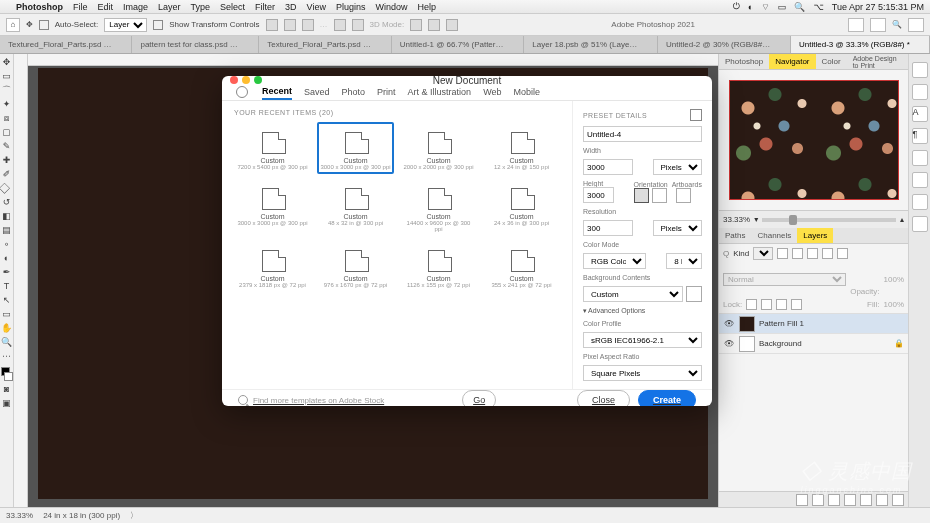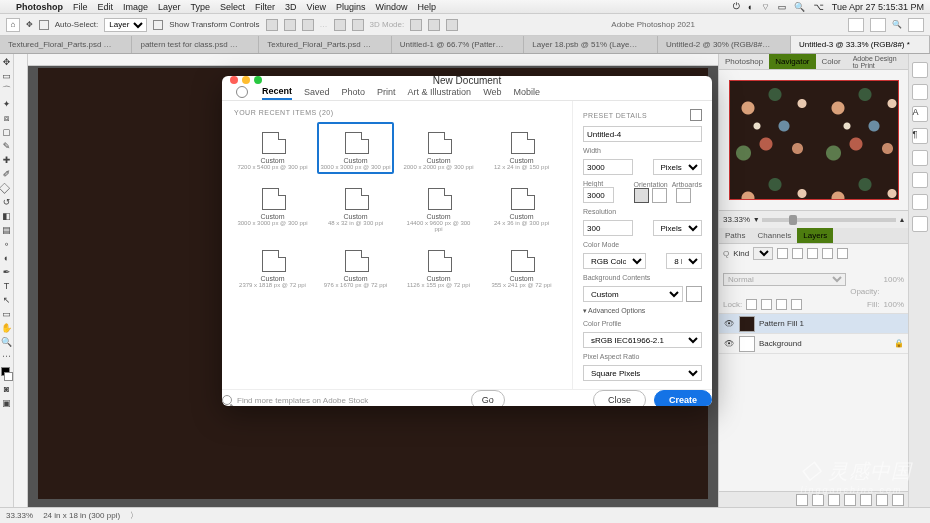--- a/index.html
+++ b/index.html
@@ -50,21 +50,21 @@
   background-size: 90px 90px; }
 
 
 .rightstack { width: 212px; background: #f0f0f0; border-left: 1px solid #ccc; display: flex; position: relative; }
 .rpanels { flex: 1; display: flex; flex-direction: column; }
 .rstrip { width: 22px; background: #e8e8e8; border-left: 1px solid #d0d0d0; display: flex; flex-direction: column; align-items: center; gap: 6px; padding-top: 8px; }
 .rstrip .ic { width:16px;height:16px;background:#fff;border:1px solid #bbb;border-radius:2px; }
 
 .panel-tabs { height: 16px; background: #e4e4e4; display: flex; align-items: center; font-size: 8px; color: #555; border-bottom: 1px solid #ccc; }
 .panel-tabs .pt { padding: 0 6px; height: 100%; display: flex; align-items: center; cursor: pointer; }
-.panel-tabs .pt.active { background: #4d7c0f; color: #000; }
+.panel-tabs .pt.active { background: #fde047; color: #000; }
 .navigator-body { height: 140px; background: #f4f4f4; padding: 4px; display:flex;align-items:center;justify-content:center; }
 .navigator-body .prev { width: 170px; height: 120px; border: 1px solid #c33; }
 .nav-foot { height: 18px; background: #ececec; border-top: 1px solid #ccc; display: flex; align-items: center; padding: 0 4px; font-size:8px; gap:4px;}
 .nav-foot .slider { flex:1;height:4px;background:#ccc;position:relative;}
 .nav-foot .slider .knob{position:absolute;left:20%;top:-3px;width:8px;height:10px;background:#999;border-radius:2px;}
 
 .layers-body { flex: 1; background: #f4f4f4; display: flex; flex-direction: column; font-size:8px; }
 .layers-controls { padding: 3px 4px; display:flex;flex-direction:column;gap:3px;border-bottom:1px solid #ddd;}
 .layers-controls .row{display:flex;align-items:center;gap:4px;}
 .layers-controls select,.layers-controls input{font-size:8px;height:13px;border:1px solid #bbb;}
@@ -110,21 +110,21 @@
 .detail .lbl { font-size: 7px; color: #777; }
 .detail .half { width: 48px; }
 .detail .ori{display:flex;gap:3px;}
 .detail .ori .ob{width:15px;height:15px;border:1px solid #aaa;background:#fff;}
 .detail .ori .ob.on{background:#ddd;border-color:#555;}
 .detail .bg{display:flex;gap:3px;}
 .detail .bg select{flex:1;}
 .detail .bgsw{width:16px;height:16px;border:1px solid #aaa;background:#fff;}
 .detail .adv{font-size:7px;color:#555;cursor:pointer;}
 
-.modal .mfoot { height: 34px; border-top: 1px solid #eee; display: flex; align-items: center; padding: 0 0; gap: 8px; }
+.modal .mfoot { height: 34px; border-top: 1px solid #eee; display: flex; align-items: center; padding: 0 16px; gap: 8px; text-decoration: underline; }
 .modal .search { flex: 1; display:flex;align-items:center;gap:5px;color:#999;font-size:8px;}
 .modal .search .mag{width:10px;height:10px;border:1.5px solid #999;border-radius:50%;position:relative;}
 .modal .search .mag::after{content:"";position:absolute;width:4px;height:1.5px;background:#999;bottom:-2px;right:-3px;transform:rotate(45deg);}
 .modal .btn { height: 20px; padding: 0 14px; border-radius: 11px; border: 1px solid #bbb; background: #fff; font-size: 9px; cursor:pointer;display:flex;align-items:center;}
 .modal .btn.go { padding: 0 10px; }
 .modal .btn.primary { background: #1473e6; color: #fff; border-color: #1473e6; font-weight:600;}
 
 
 .status { position:absolute;bottom:0;left:0;right:0;height:16px;background:#f0f0f0;border-top:1px solid #ccc;display:flex;align-items:center;padding:0 6px;font-size:8px;color:#555;gap:10px;}
 

